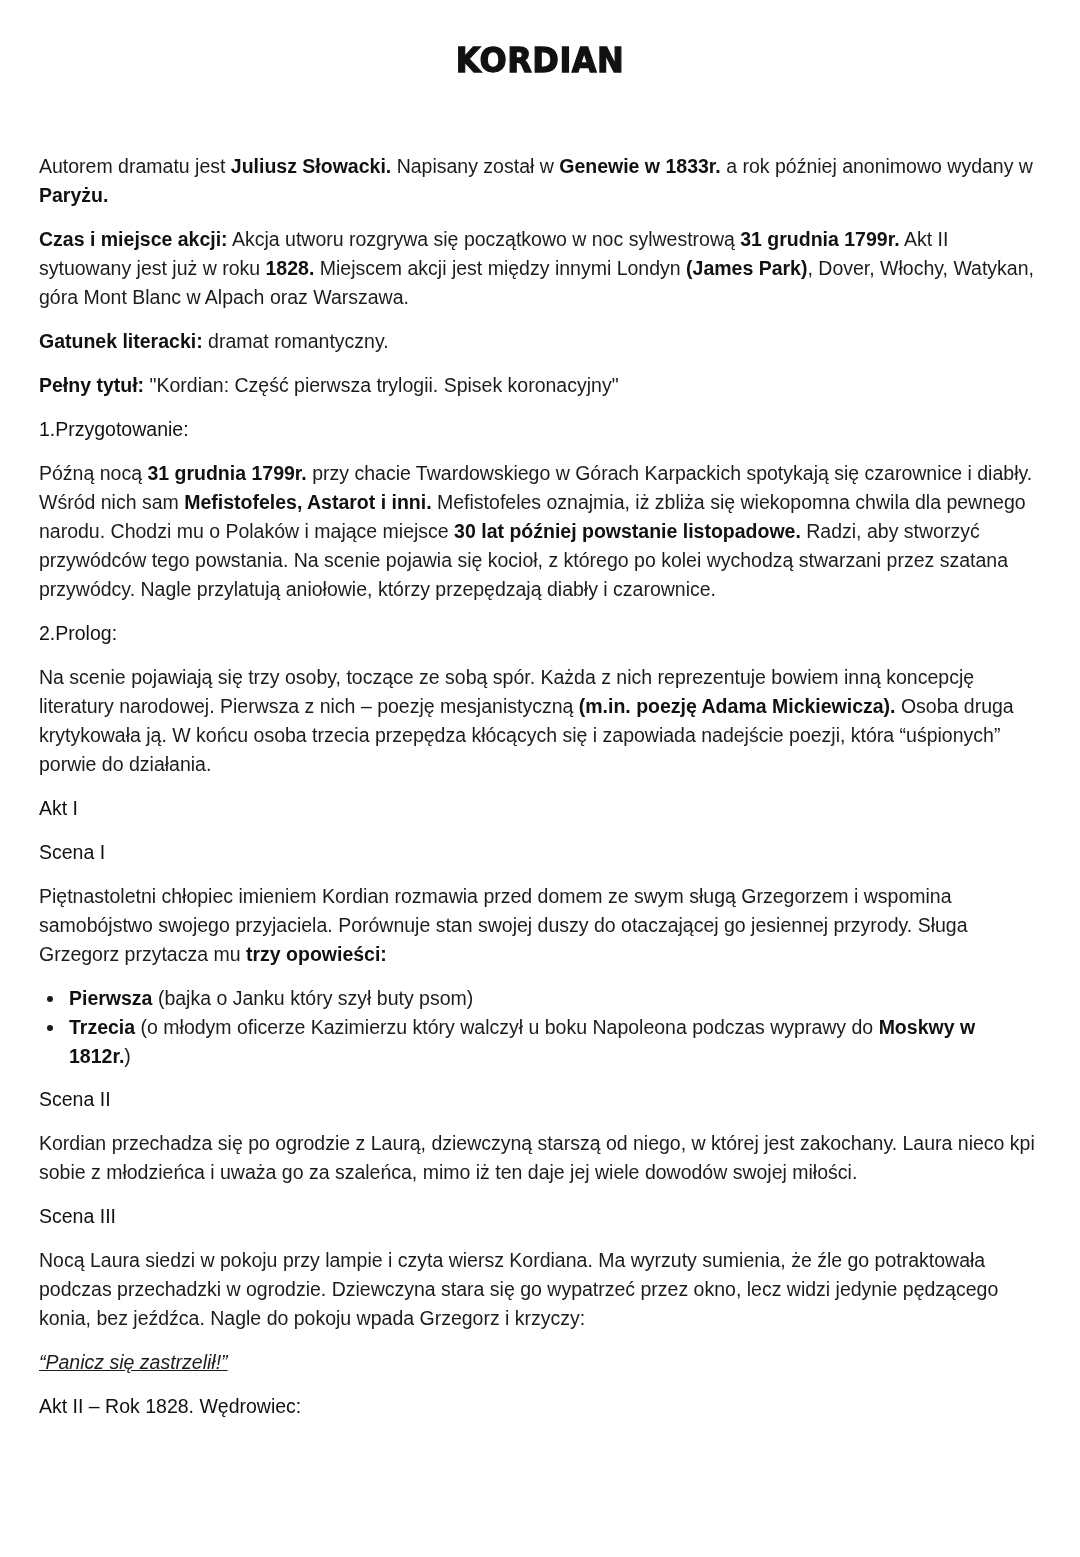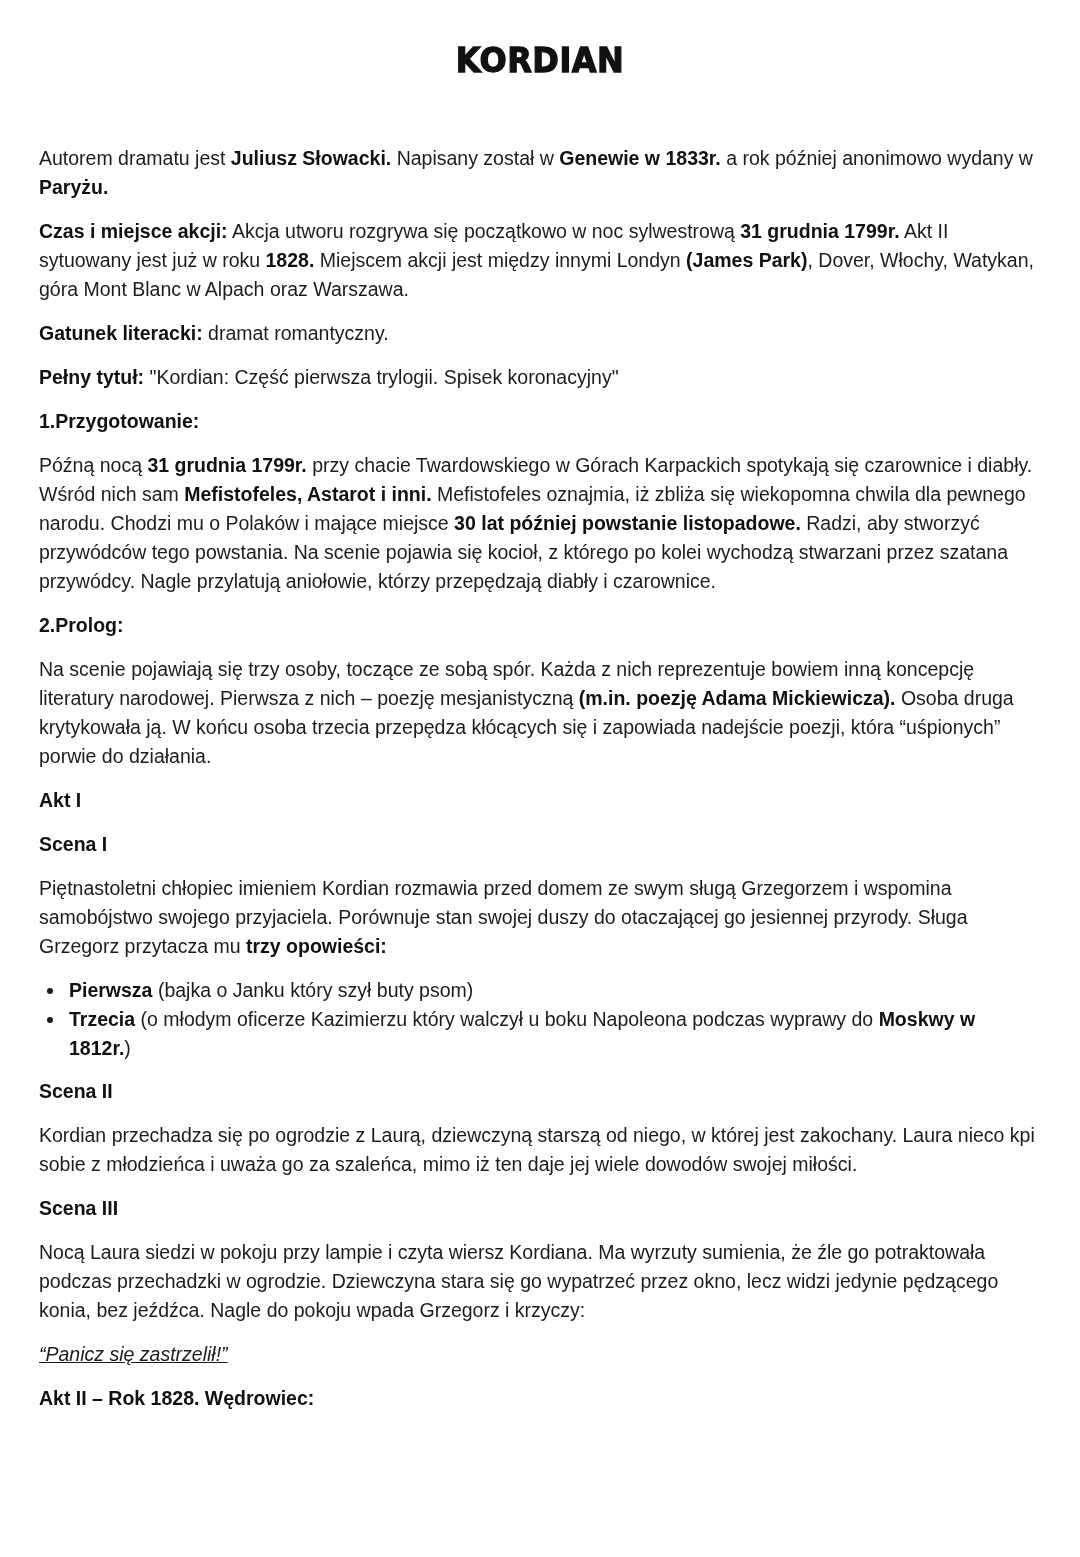--- a/index.html
+++ b/index.html
@@ -15,23 +15,23 @@
   .page { position: relative; width: 892px; height: 1557px; }
   .title {
     position: absolute; top: 46px; left: 0; width: 1080px;
     text-align: center;
     font-family: "DejaVu Sans", sans-serif;
     font-weight: 900; font-size: 32px; letter-spacing: 0.5px;
     color: #111; transform: scaleY(1.05);
     -webkit-text-stroke: 1.2px #111;
   }
   .content { position: absolute; left: 39px; top: 144px; width: 1000px; }
-  p { margin: 0 0 15px 0; }
+  p { margin: 8px 0 15px 0; }
   b { font-weight: bold; color: #111; }
-  .heading { font-weight: bold; margin: 0 0 15px 0; color: #111; }
+  .heading { font-weight: normal; margin: 0 0 15px 0; color: #111; }
   ul { margin: 8px 0 14px 0; padding-left: 30px; list-style: none; }
   ul li { position: relative; margin: 0; }
   ul li::before {
     content: ""; position: absolute; left: -22px; top: 12px;
     width: 6px; height: 6px; border-radius: 50%; background: #1c1c1c;
   }
   i { font-style: italic; text-decoration: underline; }
 </style>
 </head>
 <body>

